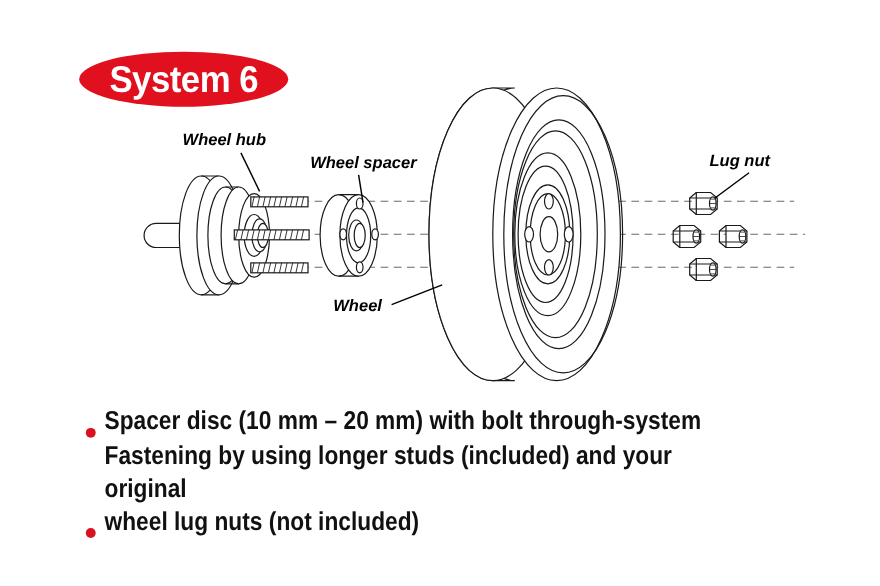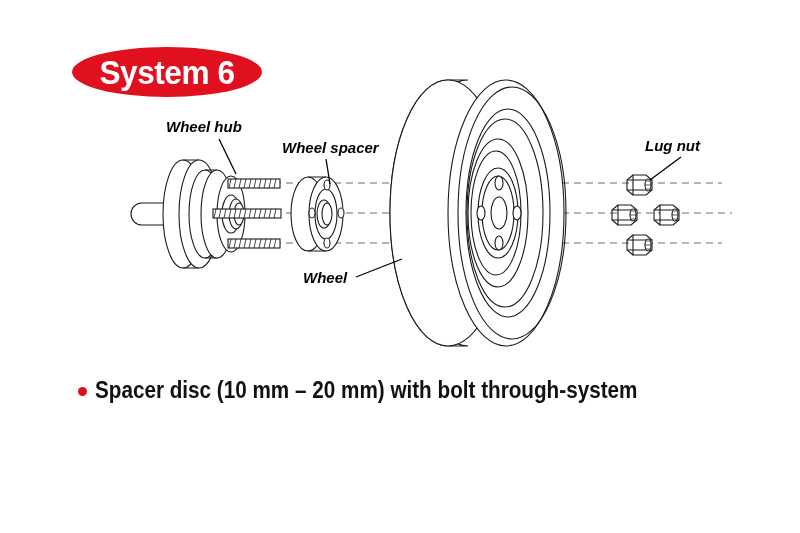--- a/index.html
+++ b/index.html
@@ -41,23 +41,22 @@
   }
   
   #bullet-list {
     position: absolute;
     left: 78px;
     top: 368px;
     width: 690px;
   }
   .bullet-row {
     display: flex;
-    align-items: flex-start;
+    align-items: flex-end;
     margin-bottom: 2px;
-    margin-top: 8px;
   }
   .bullet-dot {
     flex: 0 0 auto;
     width: 9px;
     height: 9px;
     border-radius: 50%;
     margin-top: 11px;
     margin-right: 8px;
   }
   .bullet-text {
@@ -263,15 +262,20 @@
   </svg>
 
   <div id="bullet-list">
 
     <div class="bullet-row">
       <span class="bullet-dot" style="background:#d8101f"></span>
       <span class="bullet-text">Spacer disc (10 mm – 20 mm) with bolt through-system</span>
     </div>
 
 
+    <div class="bullet-row">
+      <span class="bullet-dot" style="background:#d8101f"></span>
+      <span class="bullet-text">Fastening by using longer studs (included) and your original
+wheel lug nuts (not included)</span>
+    </div>
   </div>
 
 </div>
 
 </body></html>

